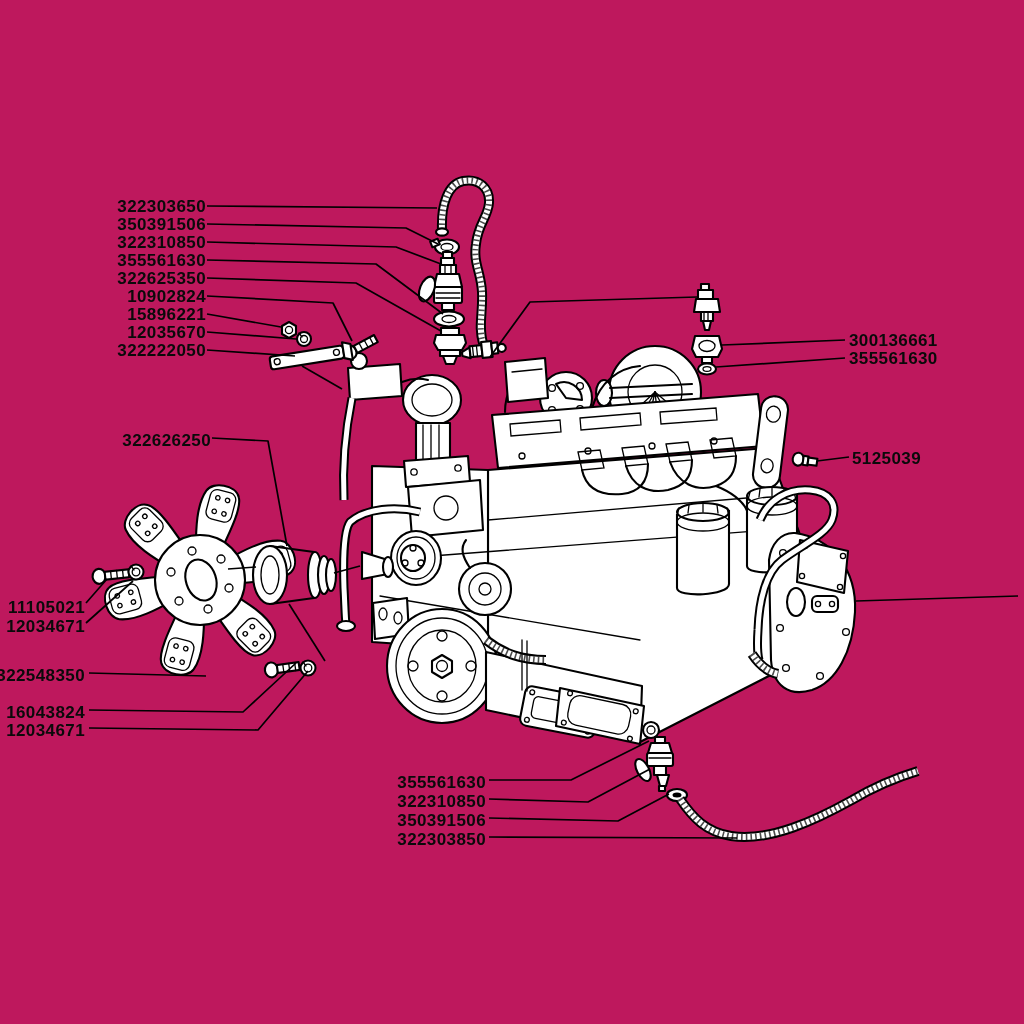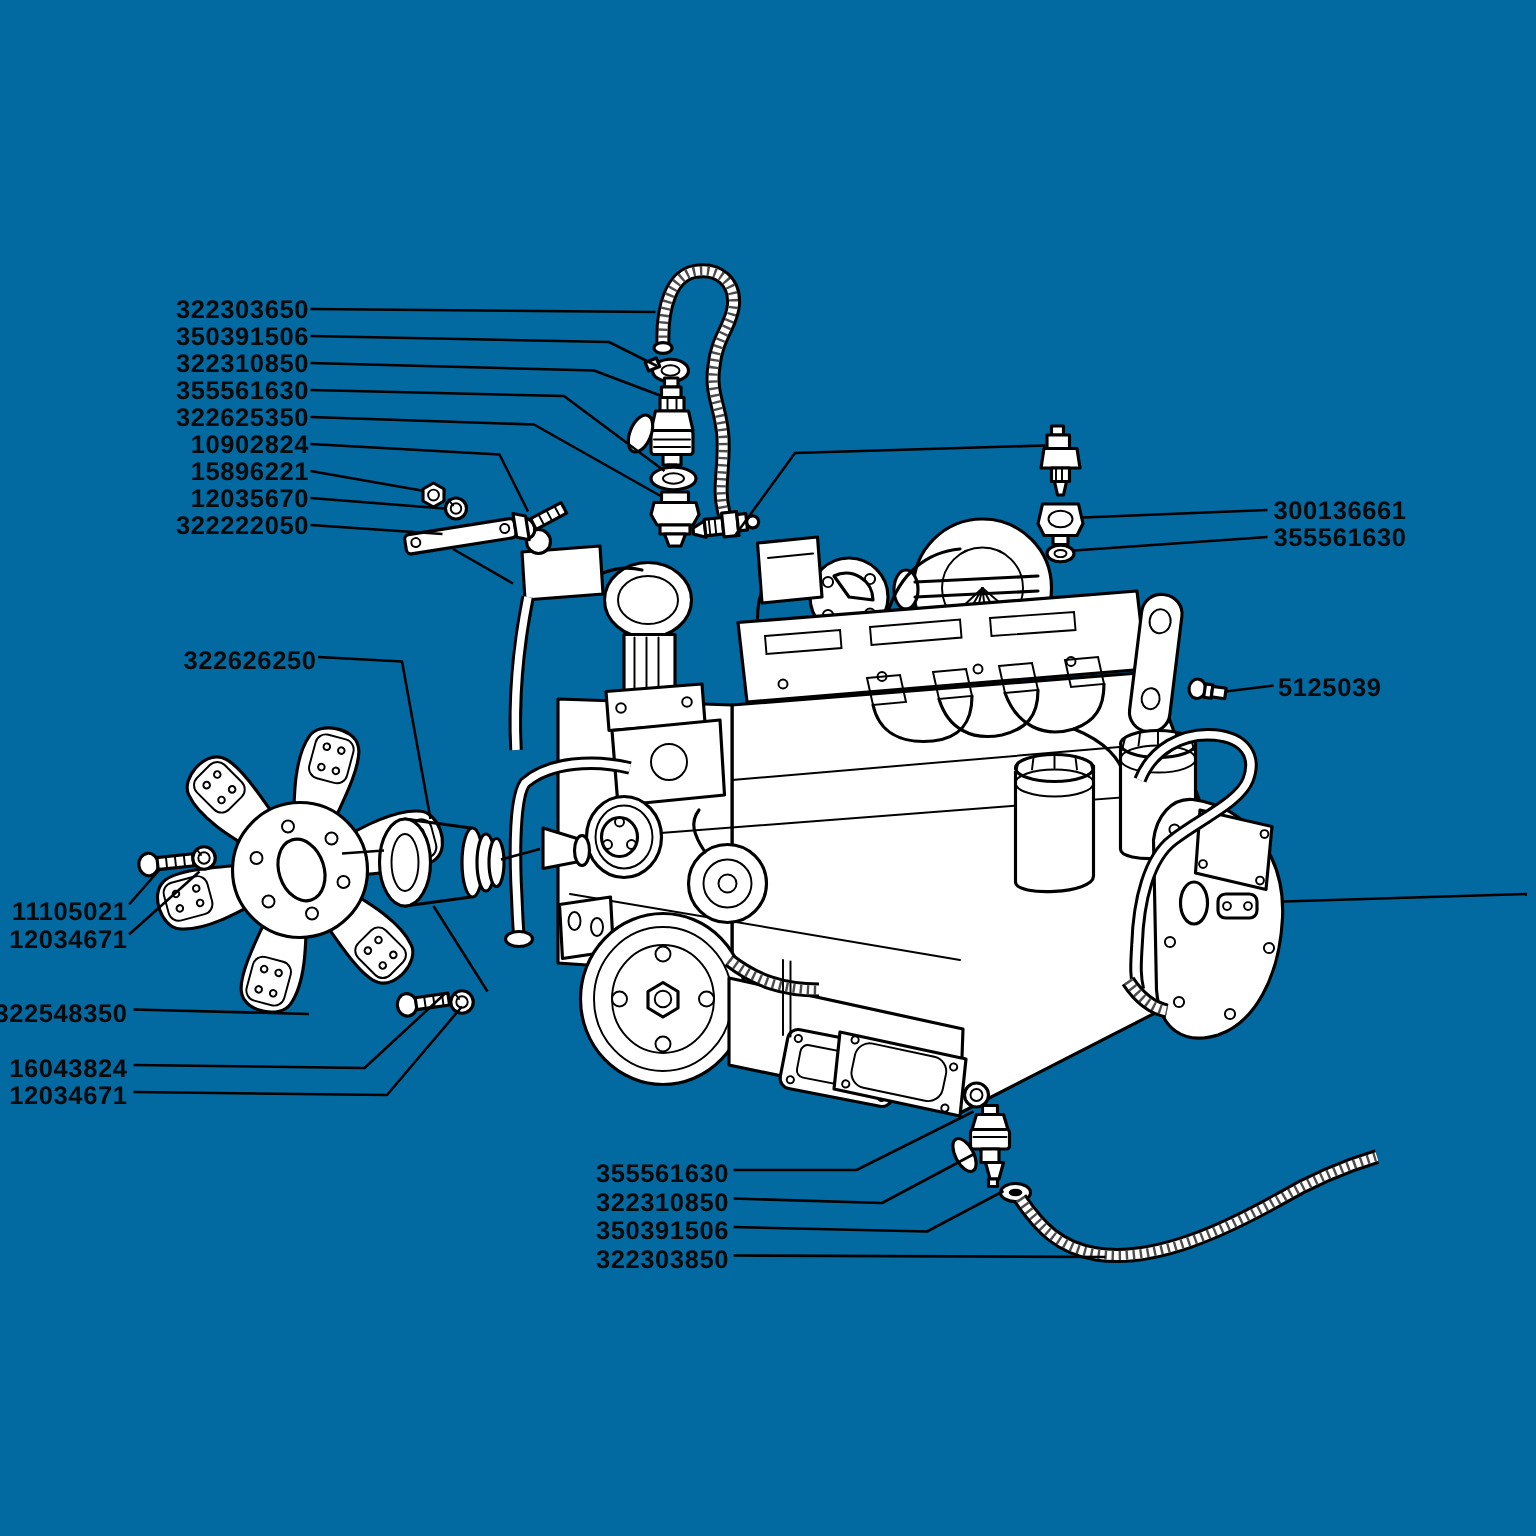--- a/index.html
+++ b/index.html
@@ -1,16 +1,16 @@
 <!DOCTYPE html>
 <html><head>
 <meta charset="utf-8">
 <style>
   html,body{margin:0;padding:0;background:#fff;}
-  .stage{position:relative;width:1024px;height:1024px;background:#0369a1;overflow:hidden;
+  .stage{position:relative;width:1024px;height:1024px;background:#be185d;overflow:hidden;
          font-family:"Liberation Sans",sans-serif;}
   svg{display:block}
   .ln{stroke:#000;fill:none;stroke-width:2.1;stroke-linecap:round;stroke-linejoin:round}
   .lnw{stroke:#000;fill:#fff;stroke-width:2.1;stroke-linejoin:round}
   .thin{stroke:#000;fill:none;stroke-width:1.3;stroke-linecap:round}
   .lead{stroke:#000;fill:none;stroke-width:1.7;stroke-linejoin:round}
   .tube{stroke:#000;fill:none;stroke-width:10}
   .tube-in{stroke:#fff;fill:none;stroke-width:6}
   .braid{stroke:#000;fill:none;stroke-width:6;stroke-dasharray:1.6 3.1;opacity:.7}
   .pipe{stroke:#000;fill:none;stroke-width:9}

